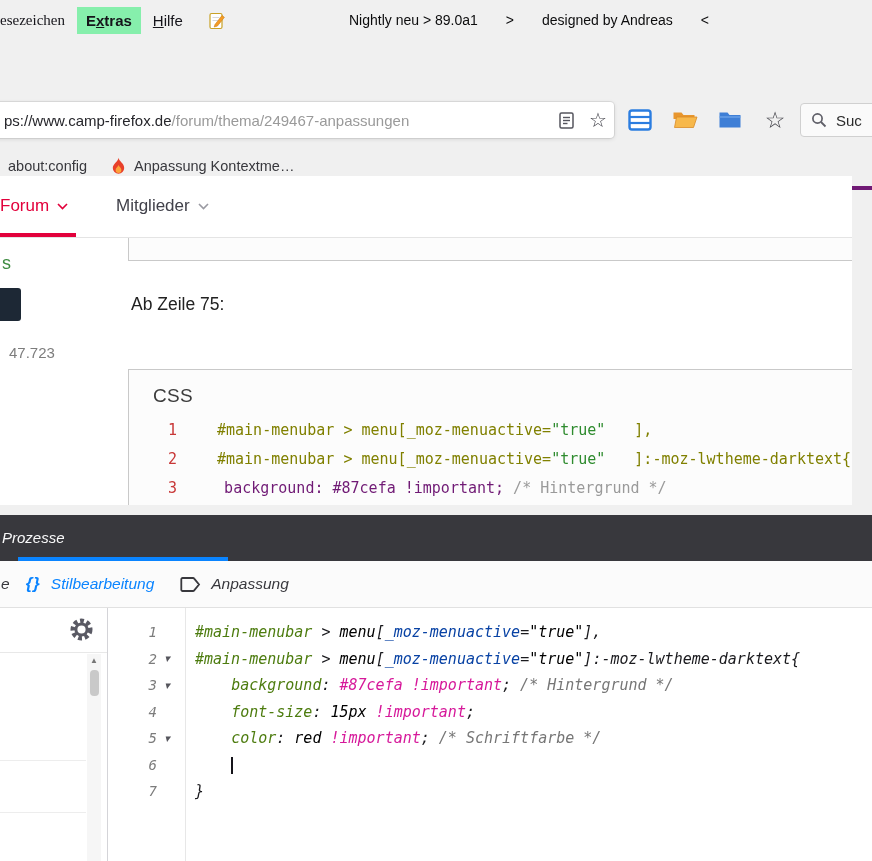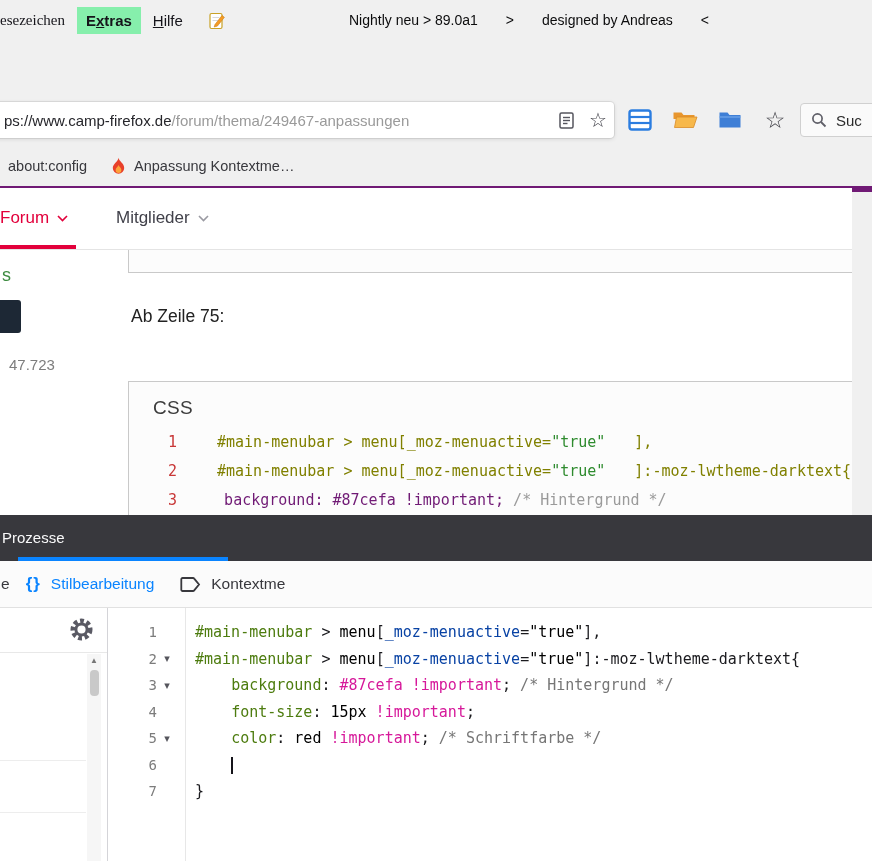--- a/index.html
+++ b/index.html
@@ -23,45 +23,45 @@
   .url-domain{color:#26262b;}
   .url-path{color:#9a9a9a;}
   .urlbar-icon{width:32px;display:flex;justify-content:center;align-items:center;color:#55555e;flex:none;}
   .star-glyph{font-size:20px;color:#44444c;line-height:1;}
   .tb-icon{position:absolute;top:11px;width:28px;height:28px;display:flex;align-items:center;justify-content:center;}
   .tb-grid{left:626px;} .tb-folder-open{left:671px;} .tb-folder-blue{left:716px;} .tb-star{left:761px;font-size:23px;color:#3f3f46;}
   .searchbox{position:absolute;left:800px;top:8px;width:110px;height:34px;border:1px solid #d0d0d0;background:#fafafa;
              border-radius:4px;display:flex;align-items:center;gap:9px;padding-left:10px;font-size:15px;color:#2b2b2b;box-sizing:border-box;}
 
   
-  .bookmarksbar{position:absolute;top:145px;left:0;width:872px;height:41px;border-bottom:6px solid #701a75;
+  .bookmarksbar{position:absolute;top:145px;left:0;width:872px;height:41px;border-bottom:4px solid #701a75;
                 display:flex;align-items:center;font-size:14.5px;color:#38383d;}
   .bm-item{margin-left:8px;display:flex;align-items:center;gap:8px;white-space:nowrap;}
   .bm-item + .bm-item{margin-left:24px;}
 
   
-  .webpage{position:absolute;top:188px;left:0;width:852px;height:329px;background:#fff;overflow:hidden;}
+  .webpage{position:absolute;top:176px;left:0;width:852px;height:329px;background:#fff;overflow:hidden;}
   .site-nav{position:relative;height:61px;border-bottom:1px solid #e4e4e4;}
   .nav-forum{position:absolute;left:0;top:20px;font-size:17px;color:#e2003b;display:flex;align-items:center;gap:8px;}
   .nav-underline{position:absolute;left:0;bottom:0;width:76px;height:4px;background:#e2003b;}
   .nav-mitglieder{position:absolute;left:116px;top:20px;font-size:17px;color:#41414a;display:flex;align-items:center;gap:8px;}
   .rail-text{position:absolute;left:2px;top:77px;font-size:18px;color:#3d8b40;}
   .rail-square{position:absolute;left:0;top:112px;width:21px;height:33px;background:#1d2835;border-radius:0 3px 3px 0;}
   .rail-count{position:absolute;left:9px;top:168px;font-size:15px;color:#7d7d7d;}
   .prev-box{position:absolute;left:128px;top:62px;width:770px;height:22px;border:1px solid #c9c9c9;border-top:none;background:#fcfcfc;}
   .page-heading{position:absolute;left:131px;top:118px;font-size:17.5px;color:#222;}
   .code-box{position:absolute;left:128px;top:193px;width:770px;height:220px;border:1px solid #c9c9c9;background:#fcfcfc;overflow:hidden;}
   .code-box-title{margin:15px 0 9px 24px;font-size:19px;color:#3c3c3c;letter-spacing:.3px;}
   .pcode{font-family:"DejaVu Sans Mono",monospace;font-size:15px;line-height:29px;}
   .pcode-row{display:flex;}
   .pcode-num{width:48px;text-align:right;color:#c83737;flex:none;margin-right:11px;}
   .pcode-text{white-space:pre;}
 
   
-  .devtools{position:absolute;top:515px;left:0;width:872px;height:346px;background:#fff;}
+  .devtools{position:absolute;top:515px;left:0;width:872px;height:346px;background:#fff;font-style:italic;}
   .dt-darkbar{position:relative;height:46px;background:#38383d;}
   .dt-process{position:absolute;left:2px;top:0;line-height:46px;color:#f9f9fa;font-size:15px;}
   .dt-active-line{position:absolute;left:18px;bottom:0;width:210px;height:4px;background:#0a84ff;}
   .dt-tabs{position:relative;height:46px;background:#fbfbfb;border-bottom:1px solid #e1e1e1;
            display:flex;align-items:center;font-size:15.5px;color:#38383d;}
   .dt-tab{display:flex;align-items:center;gap:10px;padding:0 13px;height:100%;white-space:nowrap;}
   .dt-tab.cut{padding:0 3px 0 1px;}
   .dt-tab.active{color:#0a84ff;}
   .braces-icon{font-weight:bold;font-size:17px;letter-spacing:1px;}
   .dt-main{position:absolute;top:93px;left:0;right:0;bottom:0;display:flex;}
@@ -238,21 +238,21 @@
       <span class="dt-tab active">
         <span class="braces-icon">{}</span>
         <span>Stilbearbeitung</span>
       </span>
       <span class="dt-tab">
         <span style="display:inline-flex;">
           <svg width="21" height="17" viewBox="0 0 21 17">
             <path d="M2.5 2 h10.5 a1.5 1.5 0 0 1 1.2 .6 l4.8 5.9 l-4.8 5.9 a1.5 1.5 0 0 1 -1.2 .6 h-10.5 a1.2 1.2 0 0 1 -1.2 -1.2 v-10.6 a1.2 1.2 0 0 1 1.2 -1.2 z" fill="none" stroke="#38383d" stroke-width="1.8"></path>
           </svg>
         </span>
-        <span>Kontextme</span>
+        <span>Anpassung</span>
       </span>
     </div>
 
     <div class="dt-main">
       <div class="dt-sidebar">
         <span class="gear">
           <svg width="27" height="27" viewBox="0 0 27 27">
             <circle cx="13.5" cy="13.5" r="8.5" fill="none" stroke="#5a5a64" stroke-width="5" stroke-dasharray="3.7 2.7"></circle>
             <circle cx="13.5" cy="13.5" r="5.6" fill="none" stroke="#5a5a64" stroke-width="3"></circle>
           </svg>

